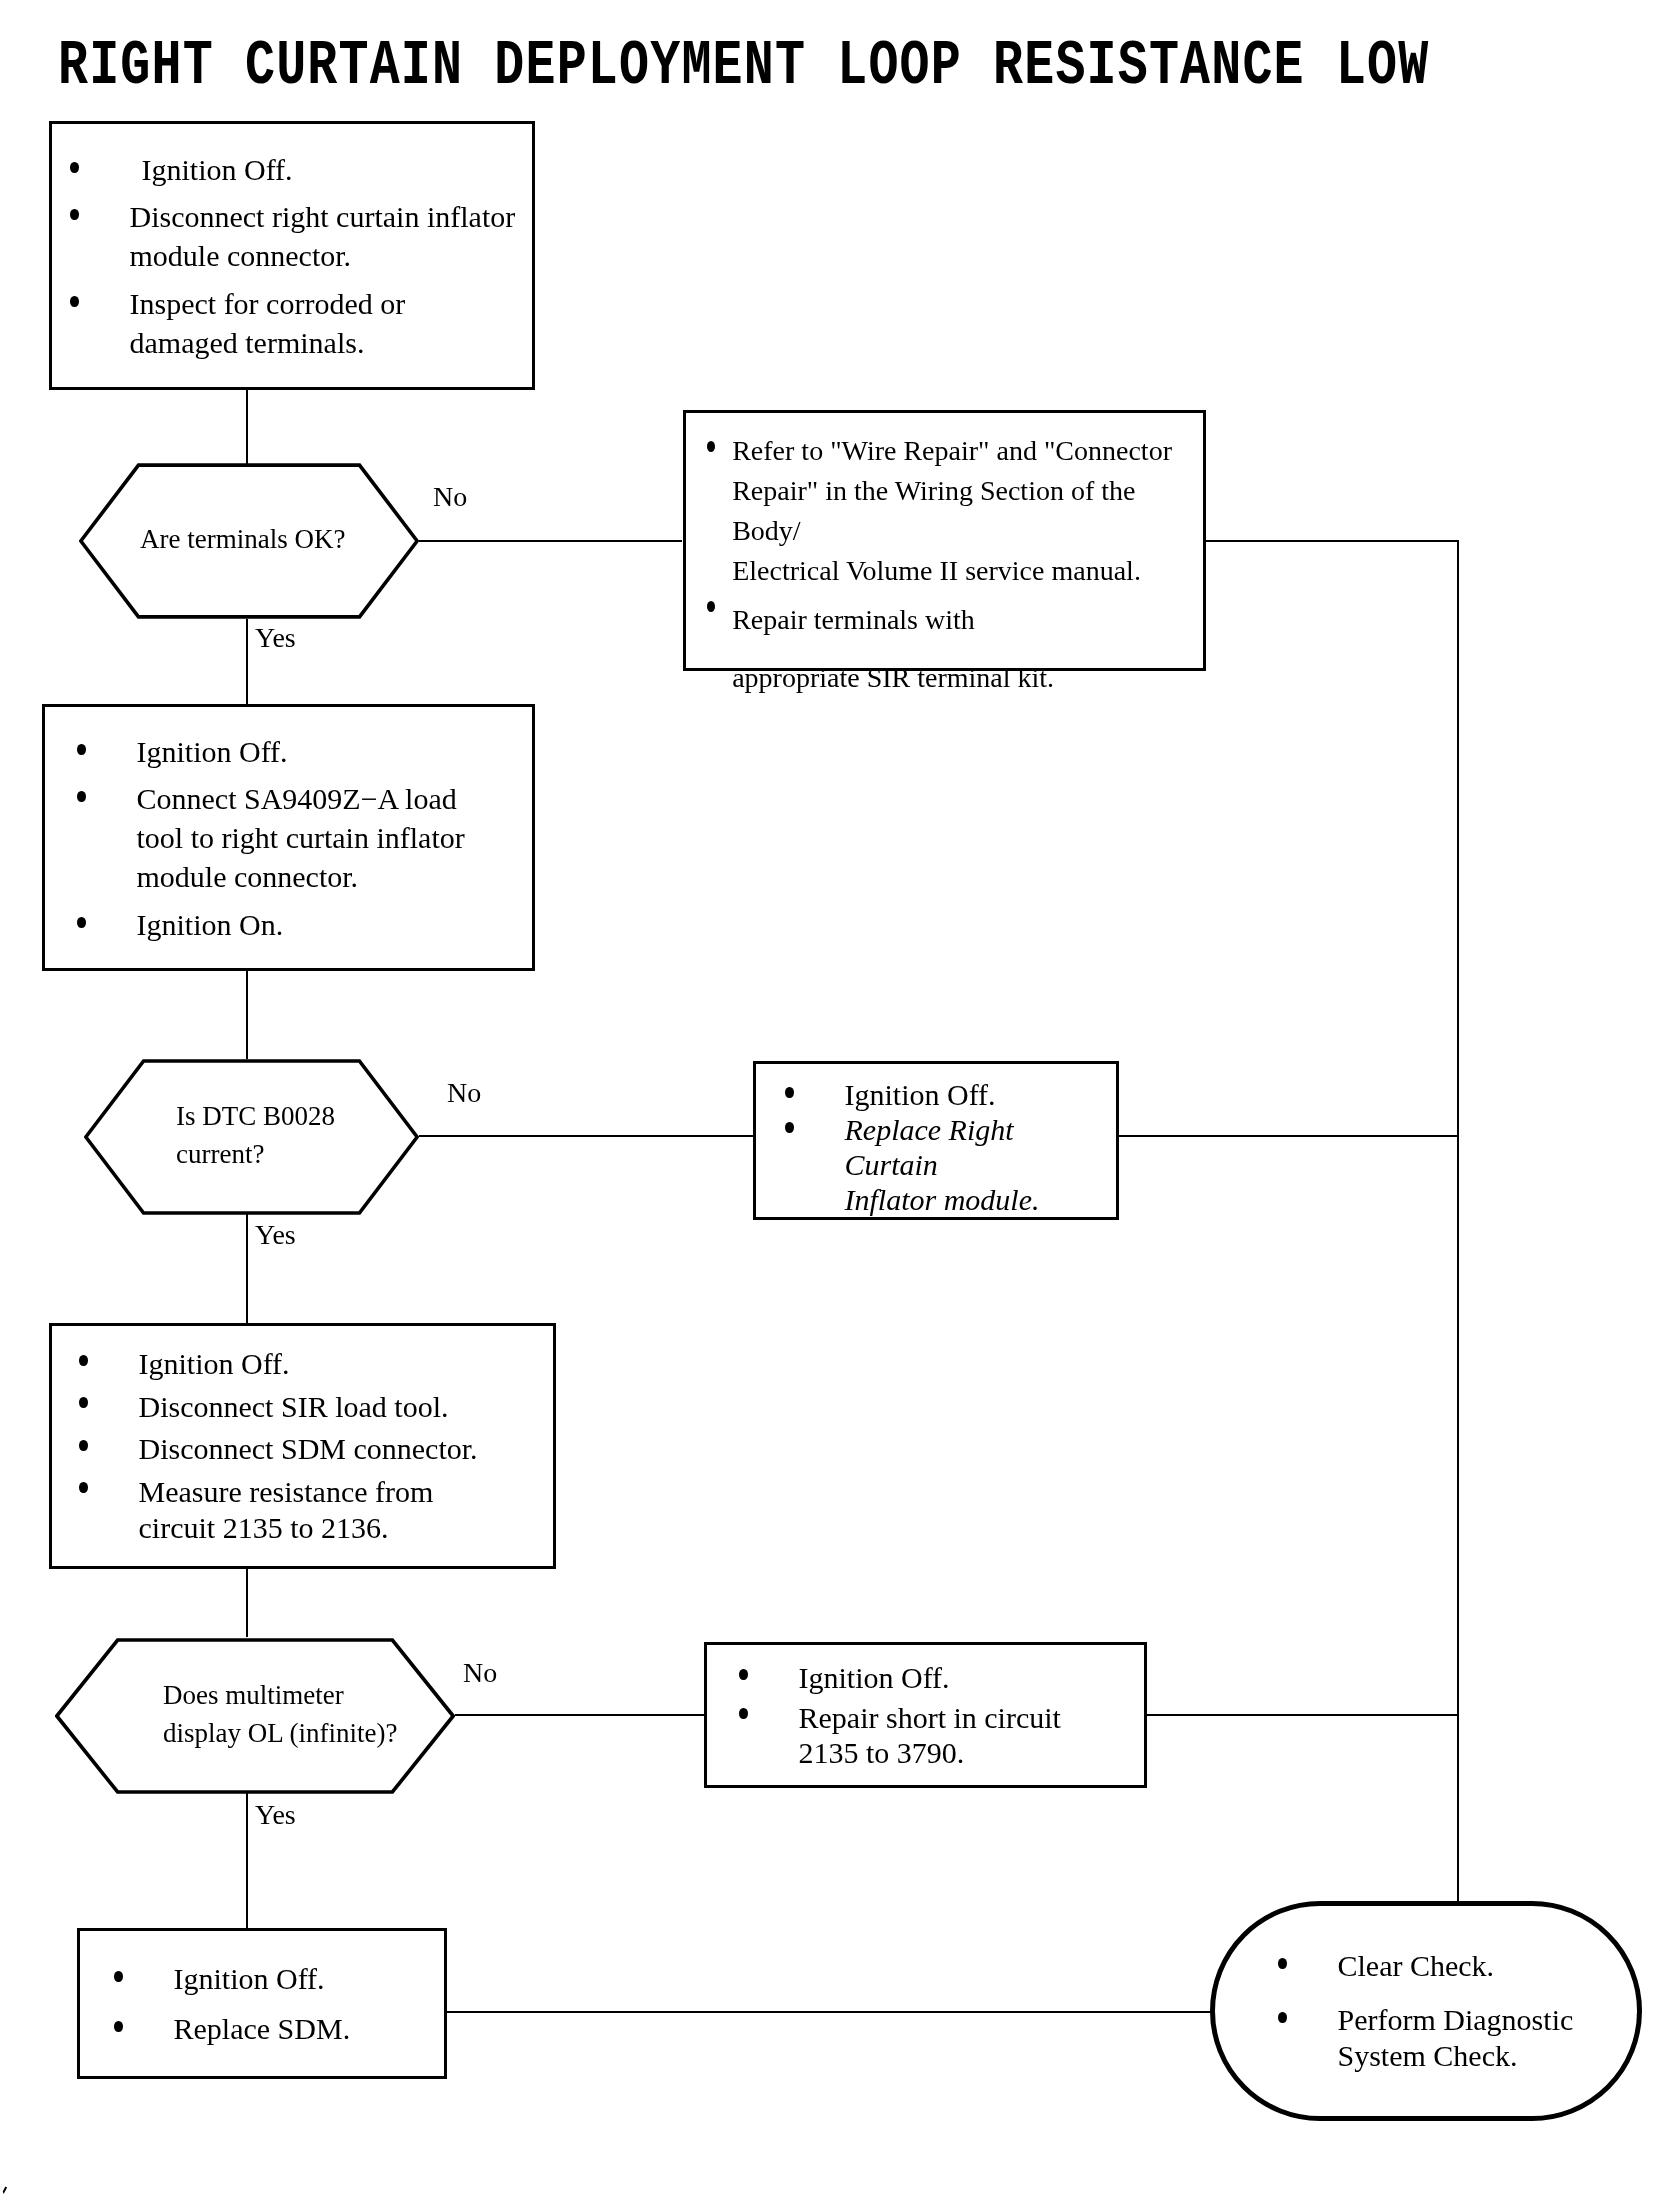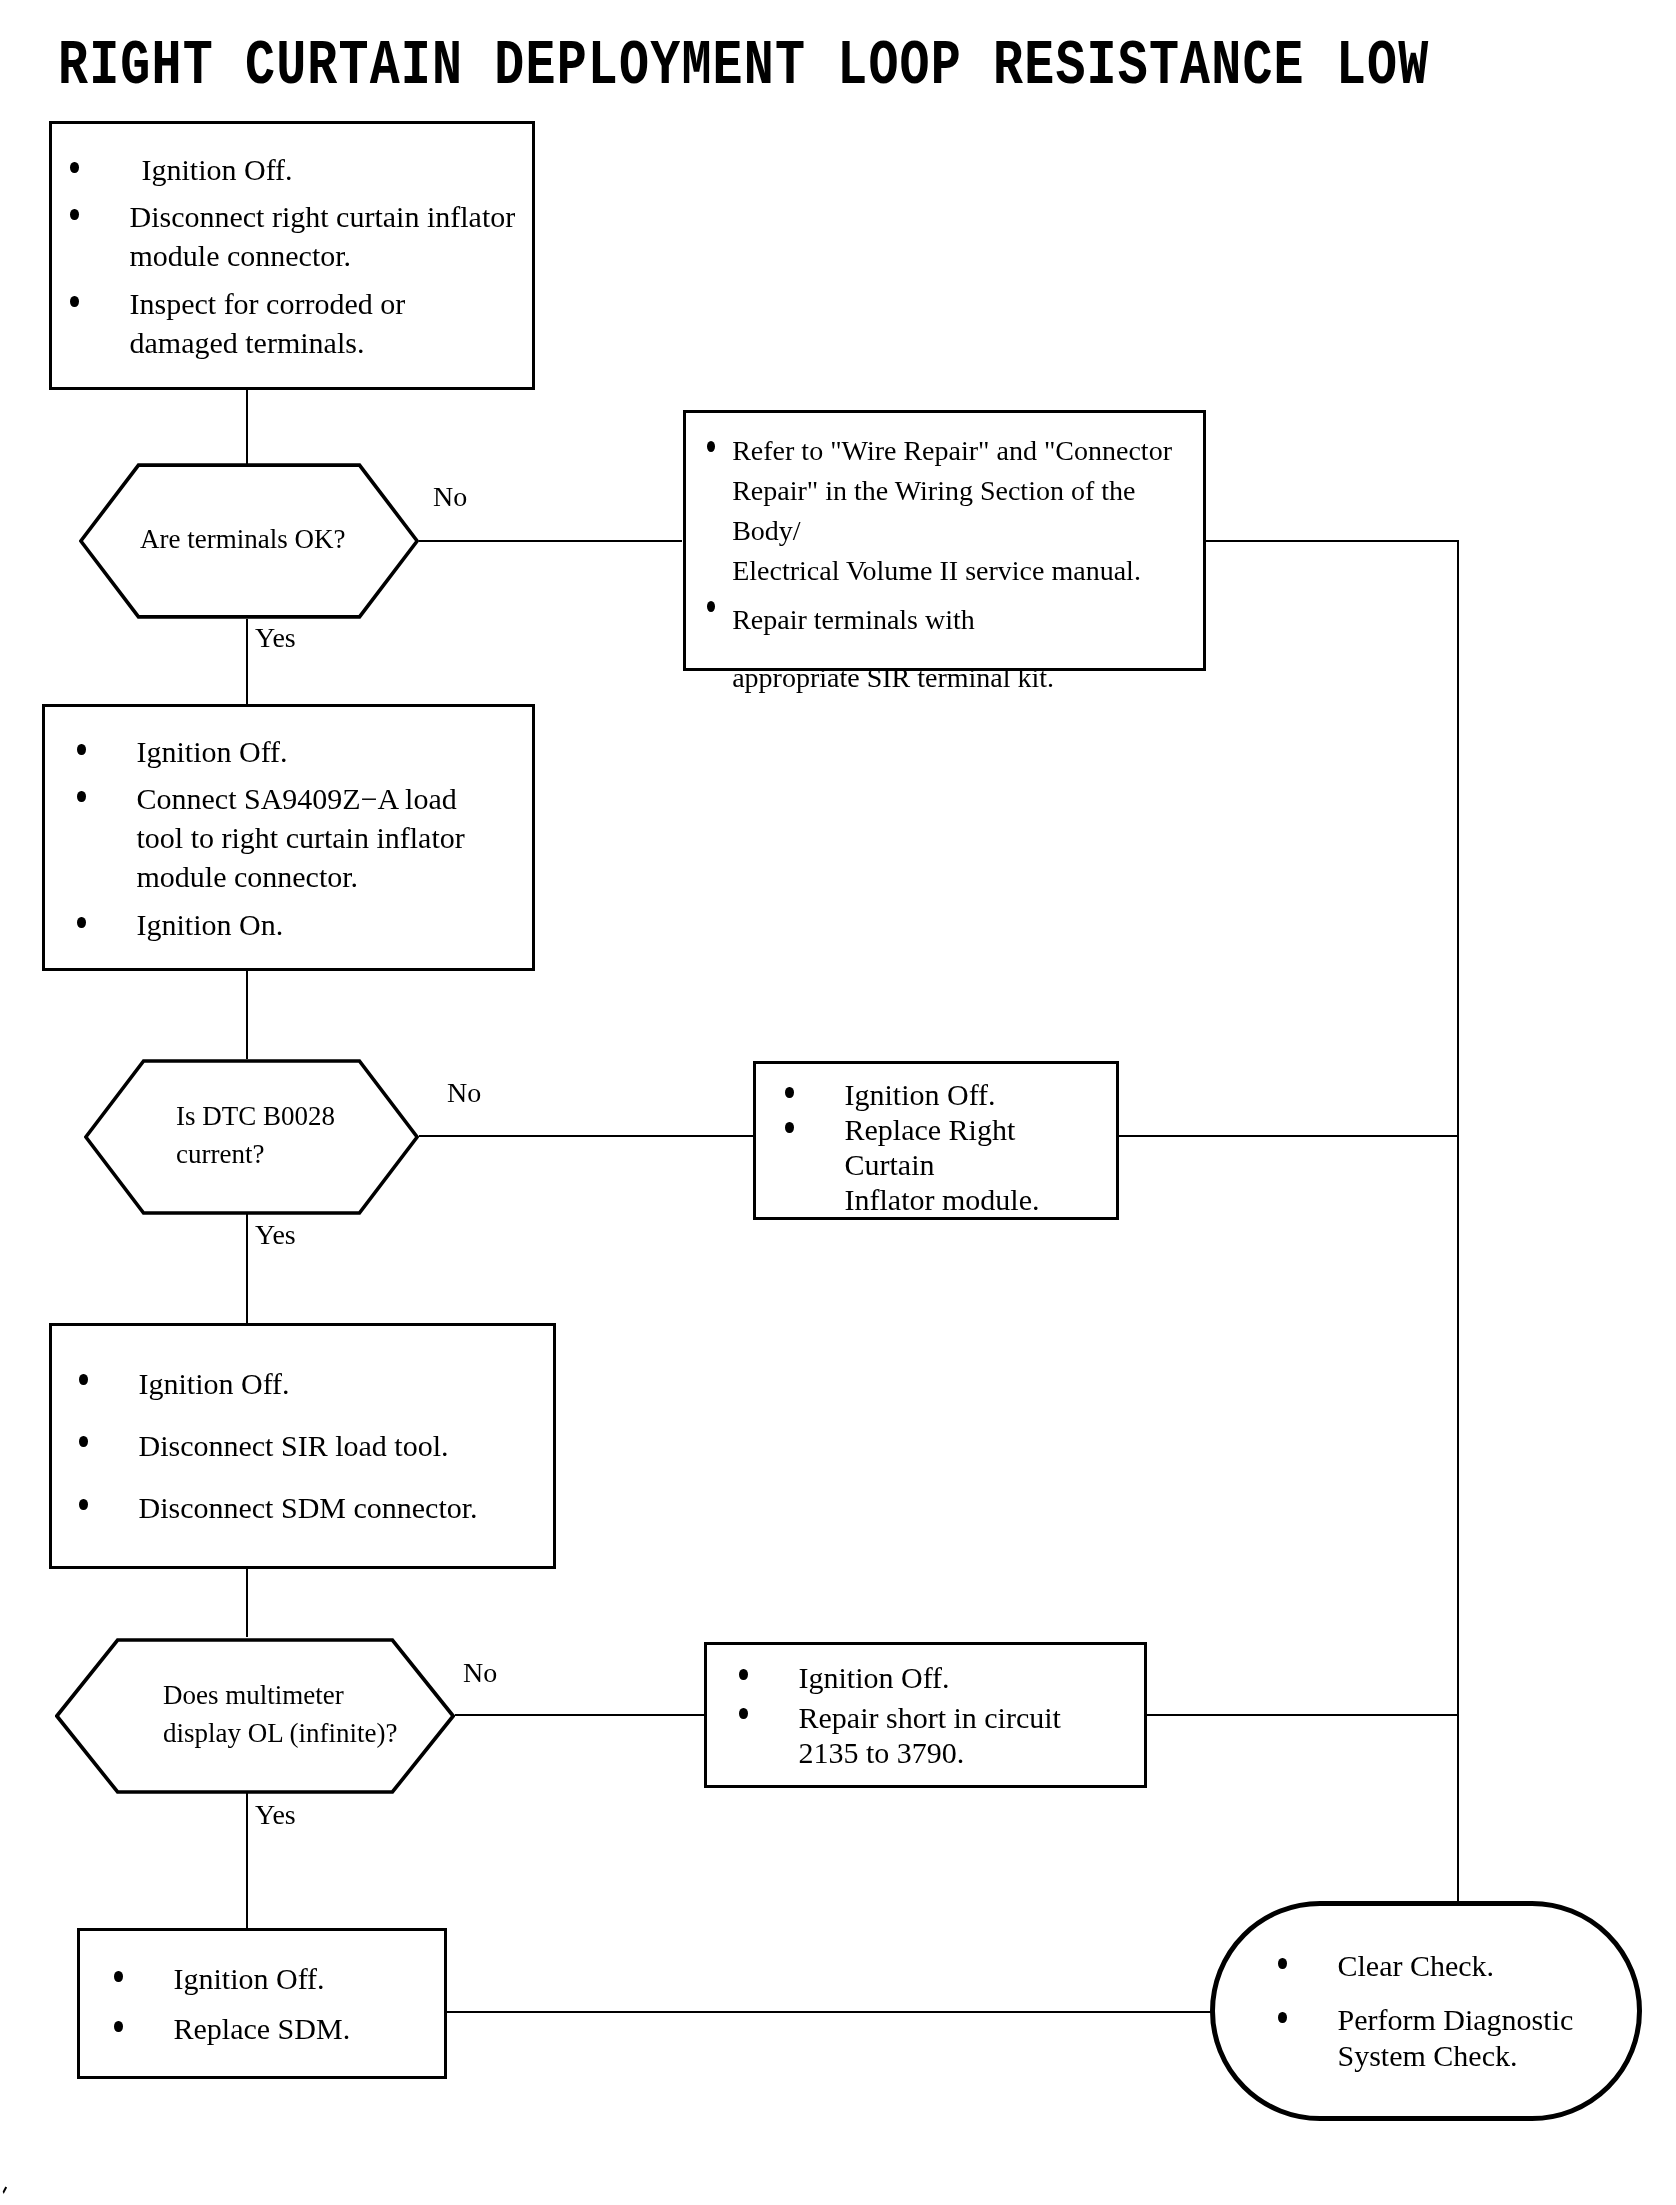--- a/index.html
+++ b/index.html
@@ -153,37 +153,42 @@
 current?</div>
   </div>
 
   <div class="node gapwide" style="left:753px;top:1061px;width:366px;height:159px;padding:13.4px 7.3px 13.4px 29px;">
     <div class="row">
       <span class="bullet" style="margin-top:9.7px;"></span>
       <span class="itext" style="line-height:35px;">Ignition Off.</span>
     </div>
     <div class="row">
       <span class="bullet" style="margin-top:9.7px;"></span>
-      <span class="itext" style="line-height:35px;">Replace Right Curtain
+      <span class="itext" style="line-height:35px;font-style:italic;">Replace Right Curtain
 Inflator module.</span>
     </div>
   </div>
 
   <div class="node gapwide" style="left:49px;top:1323px;width:507px;height:246px;padding:13.4px 9.7px 13.4px 27px;">
     <div class="row">
       <span class="bullet" style="margin-top:8.5px;"></span>
       <span class="itext" style="line-height:36px;">Ignition Off.</span>
     </div>
     <div class="row">
       <span class="bullet" style="margin-top:8.5px;"></span>
       <span class="itext" style="line-height:36px;">Disconnect SIR load tool.</span>
     </div>
     <div class="row">
       <span class="bullet" style="margin-top:8.5px;"></span>
       <span class="itext" style="line-height:36px;">Disconnect SDM connector.</span>
+    </div>
+    <div class="row">
+      <span class="bullet" style="margin-top:8.5px;"></span>
+      <span class="itext" style="line-height:36px;">Measure resistance from
+circuit 2135 to 2136.</span>
     </div>
   </div>
 
   <div class="hex" style="left:55px;top:1638px;width:400px;height:156px;">
     <svg width="400" height="156" viewBox="0 0 658 256">
       <polygon points="103,3 555,3 655,128 555,253 103,253 3,128" fill="#ffffff" stroke="#000000" stroke-width="6"></polygon>
     </svg>
     <div class="hex-text" style="padding-left:108px;">Does multimeter
 display OL (infinite)?</div>
   </div>

